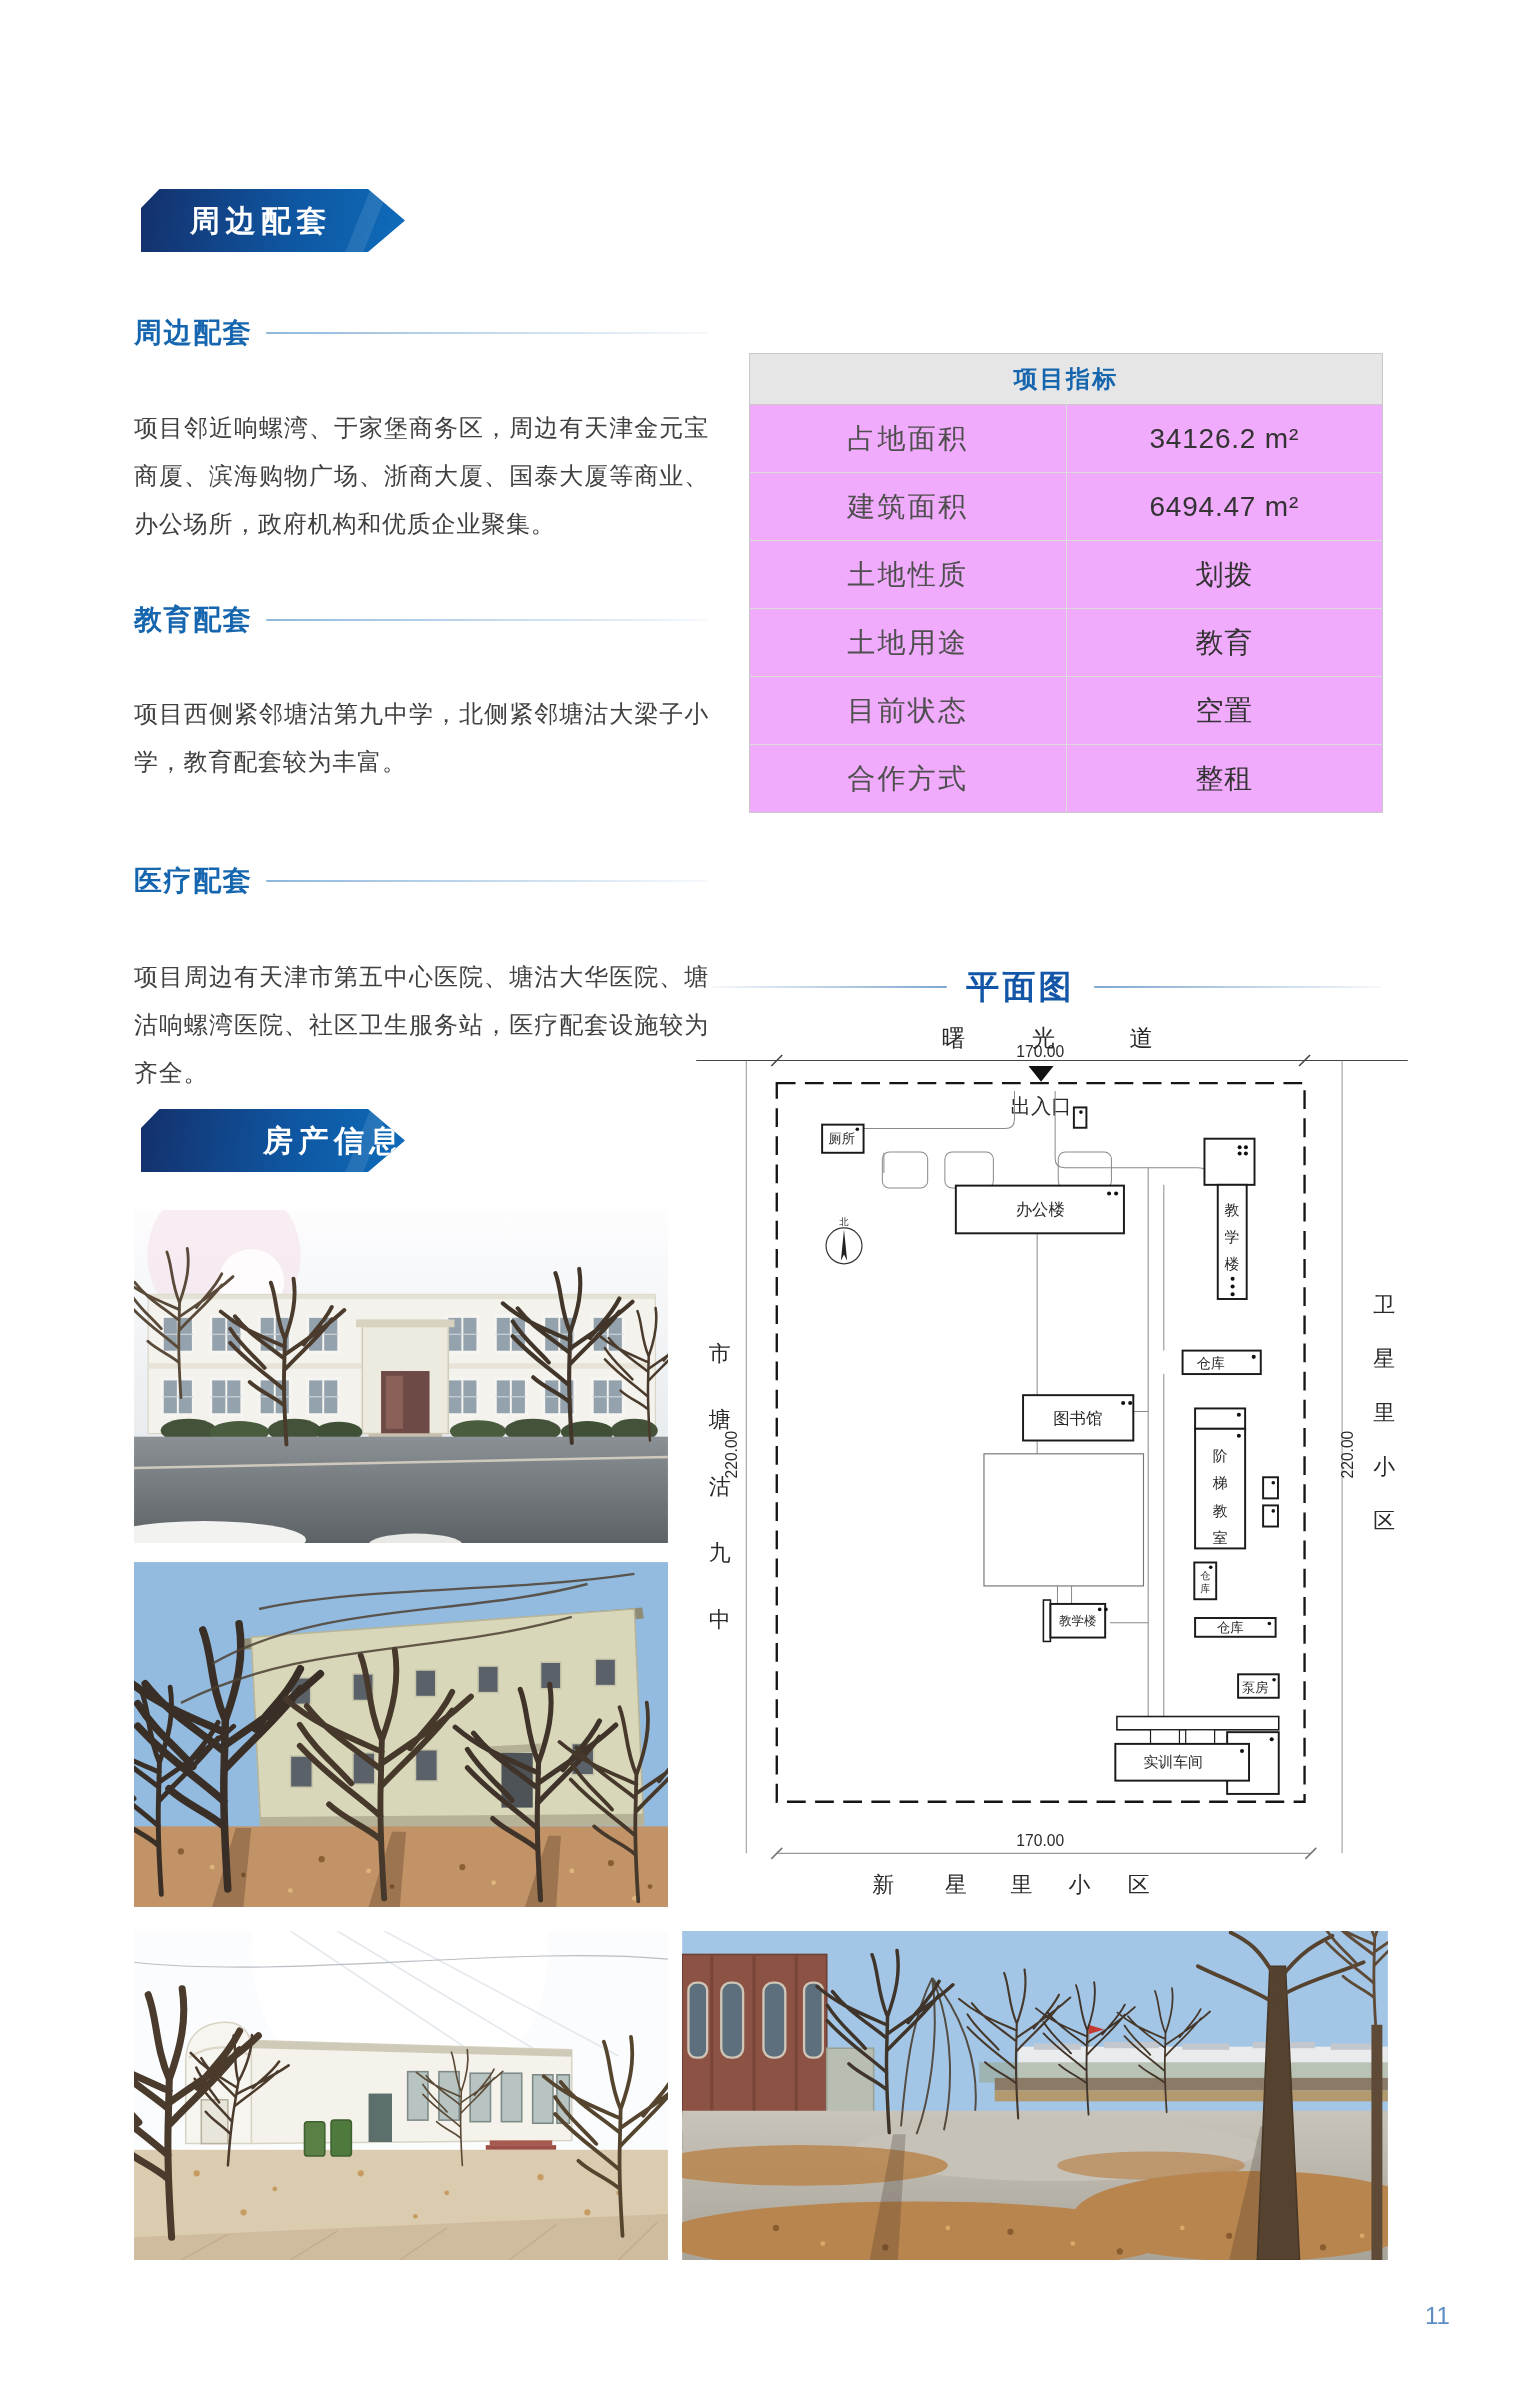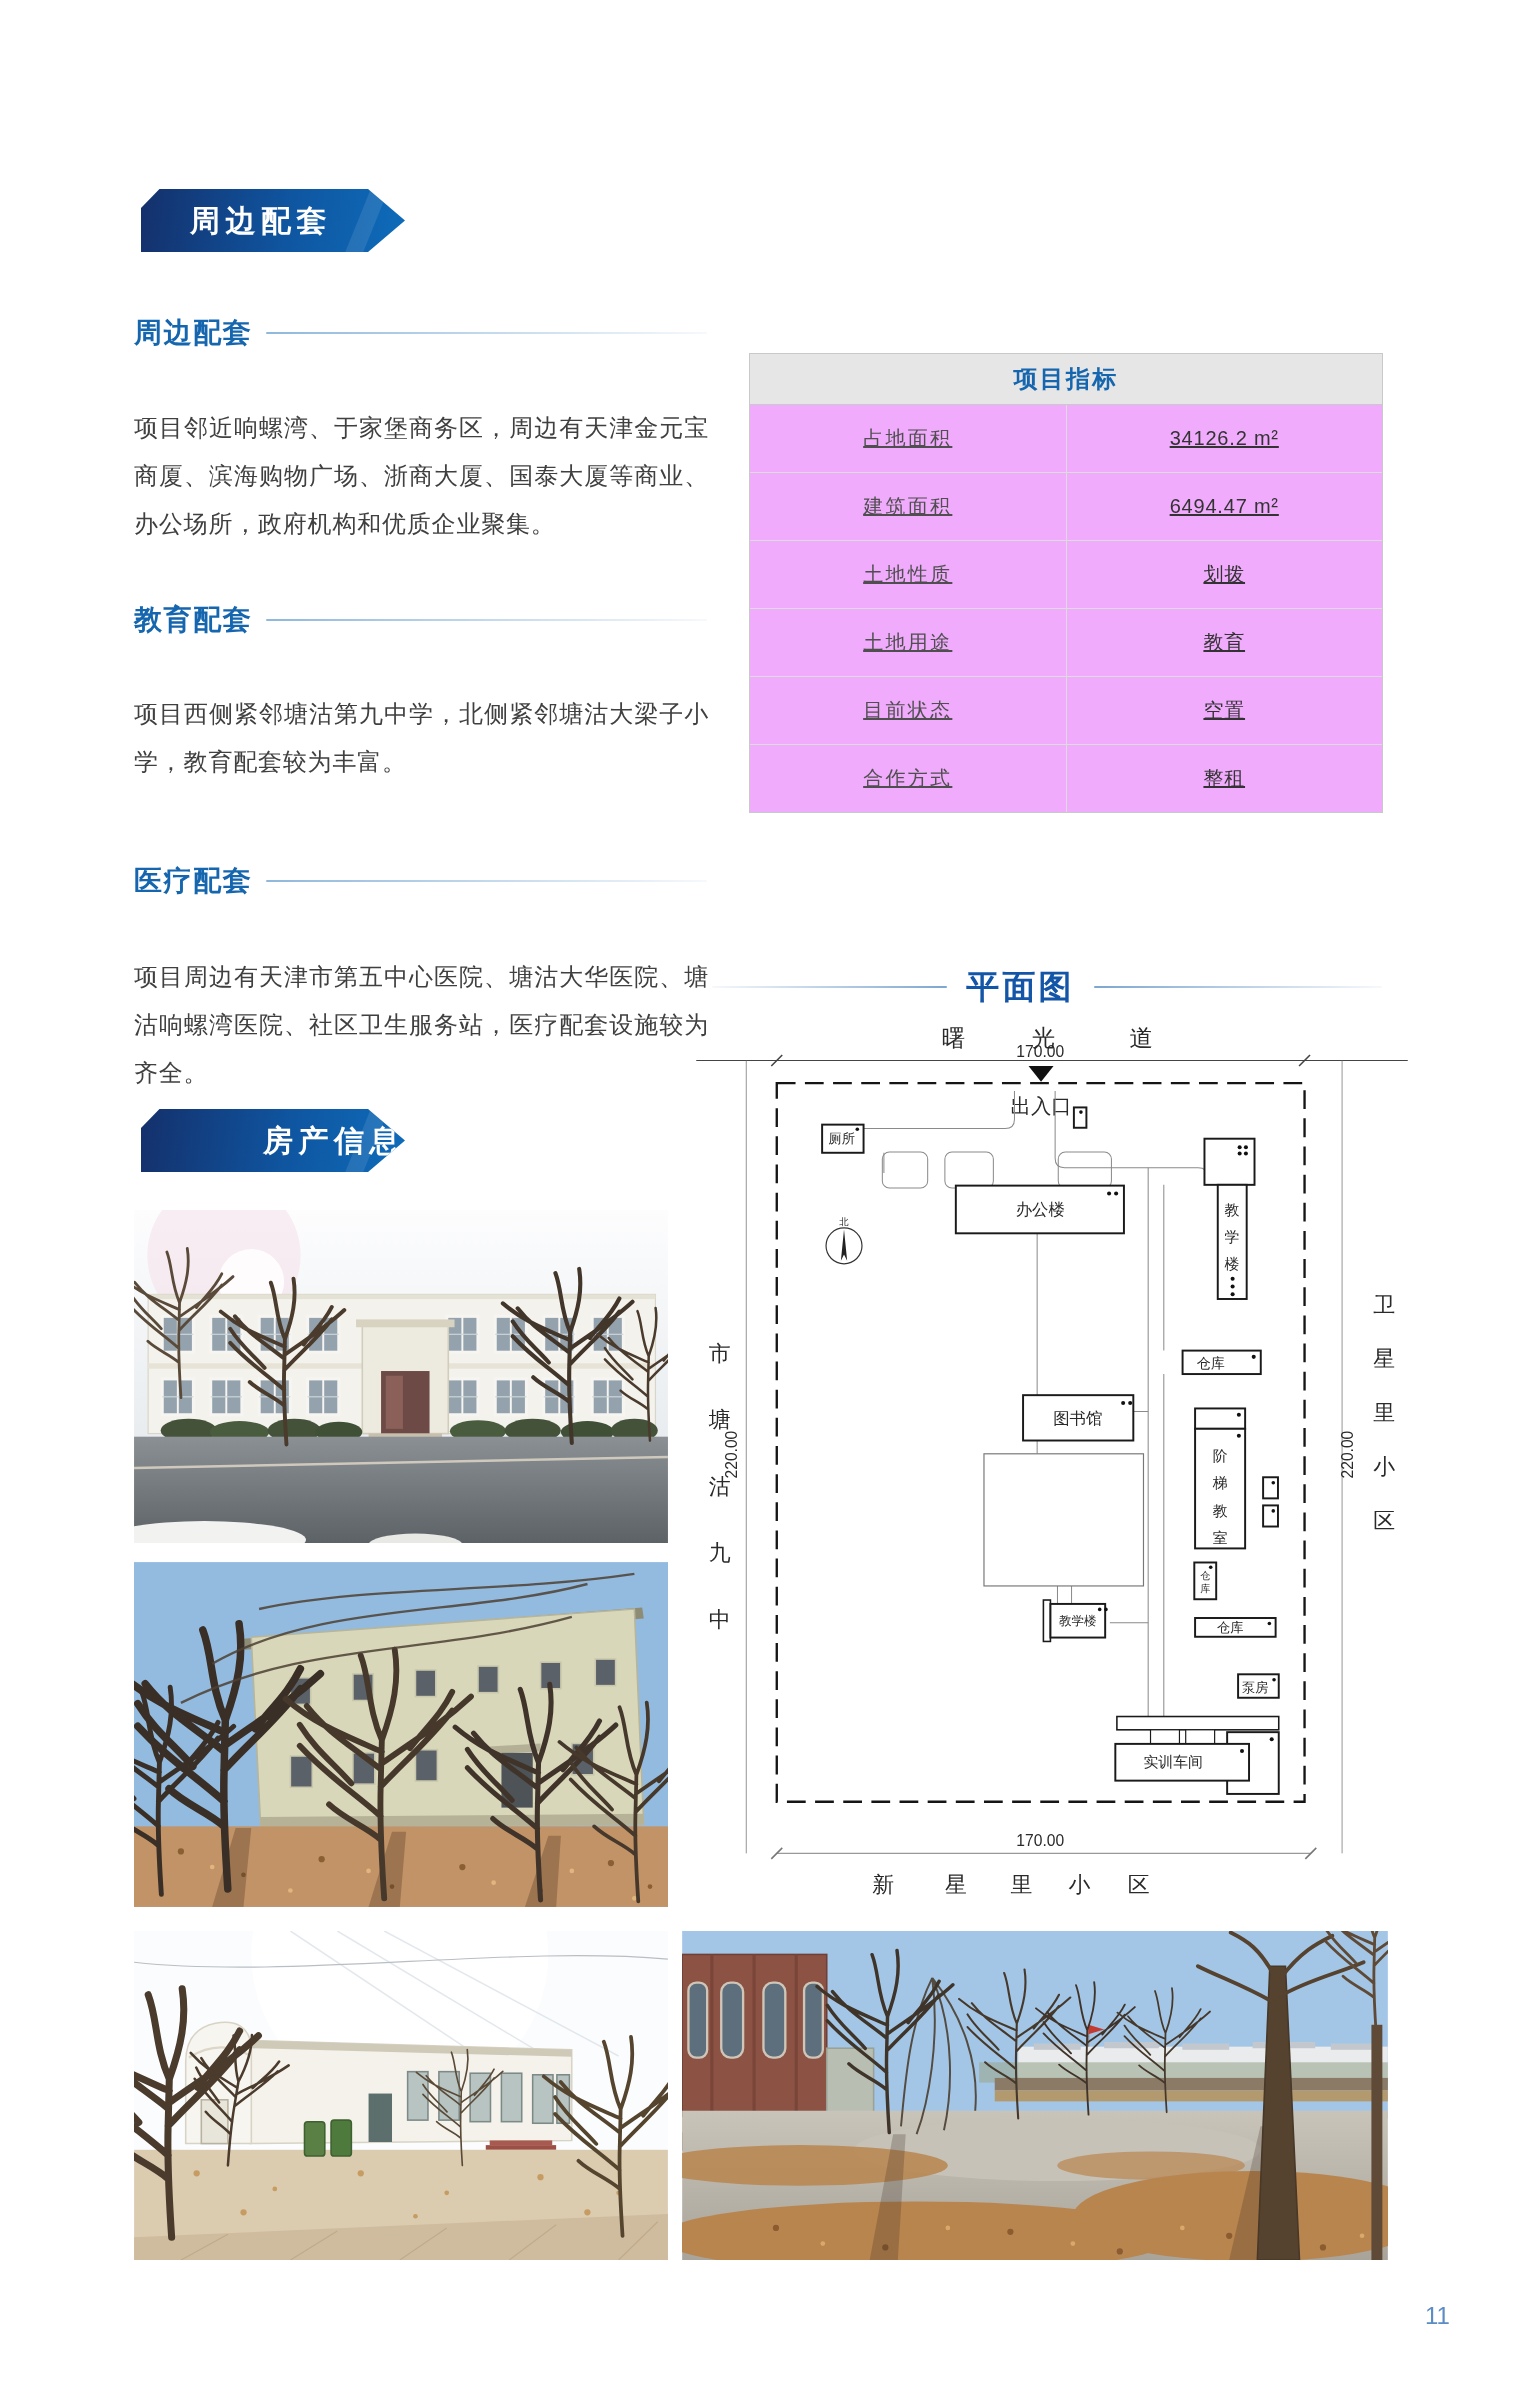--- a/index.html
+++ b/index.html
@@ -38,21 +38,21 @@
   #para-medical{top:929px;}
   
   .itable{position:absolute;left:749px;top:353px;width:634px;background:#f0abfc;border:0.8px solid #c9c9c9;box-sizing:border-box;}
   .itable-title{
     height:50px;background:#e6e6e6;border-bottom:0.8px solid #c9c9c9;
     display:flex;align-items:center;justify-content:center;
     color:#1566ae;font-size:24px;font-weight:700;letter-spacing:2.3px;
   }
   .itable-row{display:flex;height:67px;border-bottom:0.8px solid #dcdcdc;}
   .itable-row:last-child{border-bottom:none;}
-  .itable-row .cell{display:flex;align-items:center;justify-content:center;font-size:20px;text-decoration:underline;}
+  .itable-row .cell{display:flex;align-items:center;justify-content:center;font-size:28px;}
   .itable-row .label{width:50%;color:#4f4f4f;letter-spacing:2.3px;}
   .itable-row .value{width:50%;border-left:0.8px solid #dcdcdc;color:#333;letter-spacing:0.8px;}
   
   .plan-title{position:absolute;left:711px;top:965px;width:672px;height:44px;display:flex;align-items:center;justify-content:center;gap:19px;}
   .plan-title .txt{color:#1356a8;font-size:33px;font-weight:700;letter-spacing:3.1px;white-space:nowrap;}
   .pt-line{height:2.3px;border-radius:1.6px;}
   .pt-line.l{width:235px;background:linear-gradient(to right,rgba(140,170,210,.08),#7da6cf);}
   .pt-line.r{width:288px;background:linear-gradient(to left,rgba(140,170,210,.08),#7da6cf);}
   
   .siteplan{position:absolute;left:696px;top:1005px;width:712px;height:950px;}

